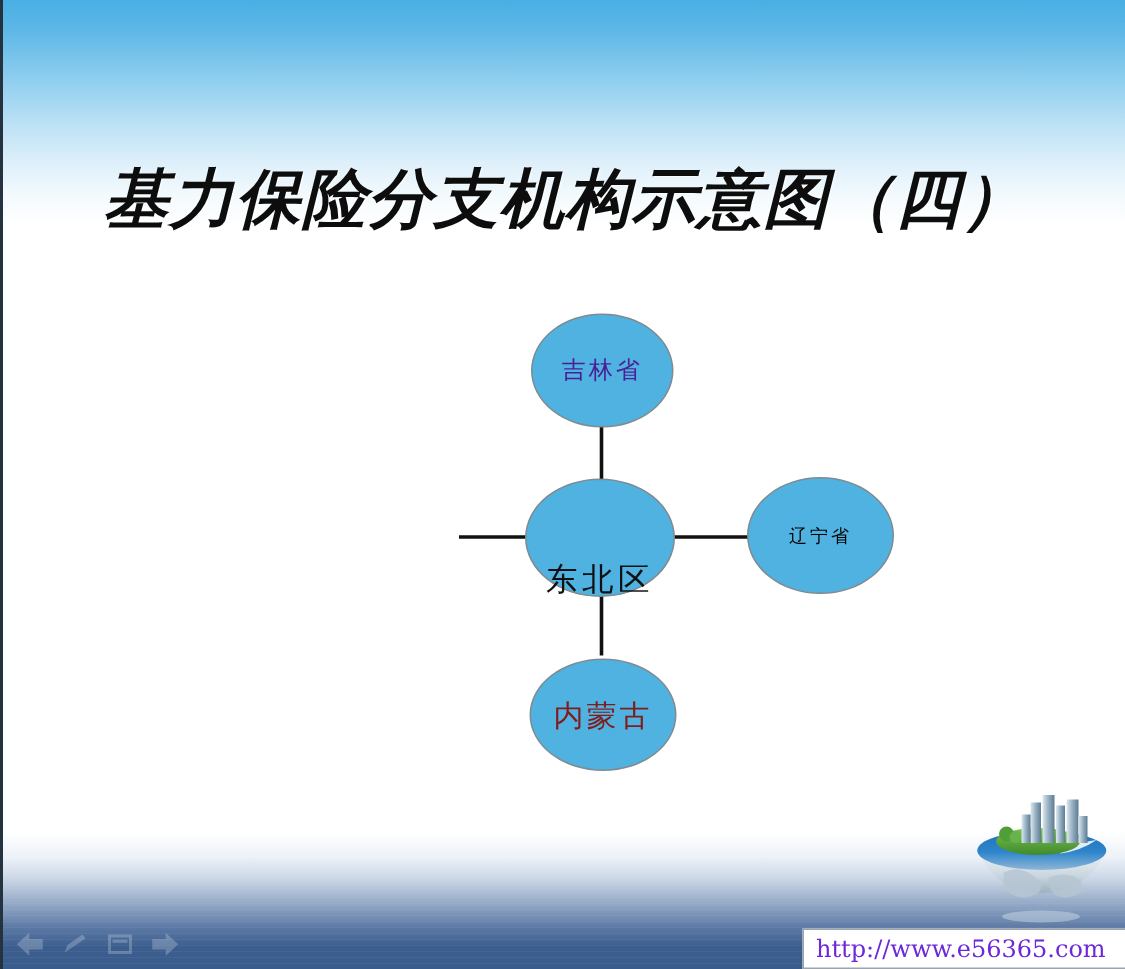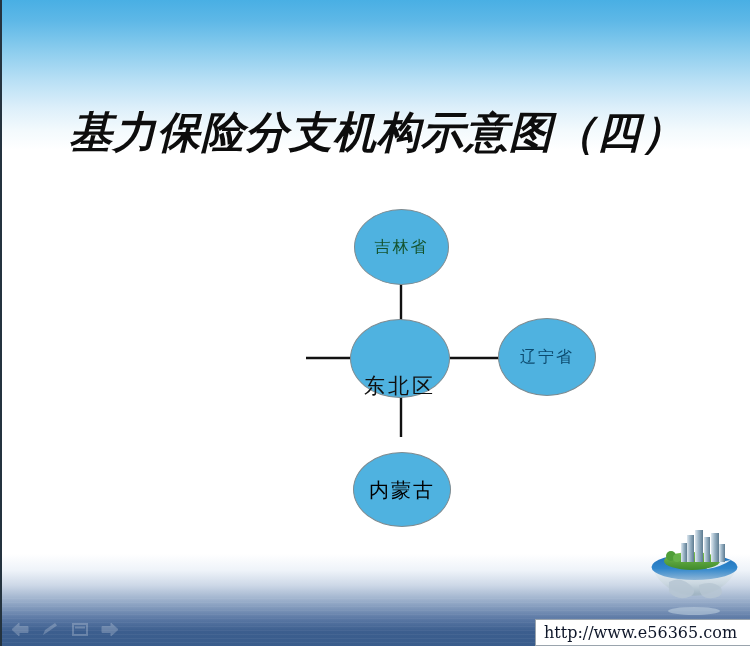--- a/index.html
+++ b/index.html
@@ -91,25 +91,25 @@
     box-sizing: border-box;
     display: flex;
     align-items: center;
     justify-content: center;
     font-family: "DejaVu Serif", "Liberation Serif", serif;
     letter-spacing: 2px;
     text-align: center;
     line-height: 1;
     user-select: none;
   }
-  .node.n-top    { left: 352px; top: 209px;  width: 95px;  height: 76px;  font-size: 16px; color: #14532d; }
+  .node.n-top    { left: 352px; top: 209px;  width: 95px;  height: 76px;  font-size: 16px; color: #4c1d95; }
   .node.n-left   { left: 197px; top: 322px;  width: 108px; height: 73px;  font-size: 15px; color: #d0231e; }
   .node.n-center { left: 348px; top: 319px;  width: 100px; height: 79px;  font-size: 21px; color: #101010; letter-spacing: 3px; align-items: flex-end; }
-  .node.n-right  { left: 496px; top: 318px;  width: 98px;  height: 78px;  font-size: 16px; color: #0c4a6e; }
-  .node.n-bottom { left: 351px; top: 452px;  width: 98px;  height: 75px;  font-size: 20px; color: #000000; text-align: right; }
+  .node.n-right  { left: 496px; top: 318px;  width: 98px;  height: 78px;  font-size: 12px; color: #000000; }
+  .node.n-bottom { left: 351px; top: 439px;  width: 98px;  height: 75px;  font-size: 20px; color: #7f1d1d; text-align: right; }
 
   
   .logo {
     position: absolute;
     left: 645px; top: 527px;
     width: 95px; height: 92px;
   }
   
   .urlbar {
     position: absolute;
@@ -118,21 +118,21 @@
     background: #ffffff;
     border: 1px solid #9aa4ad;
     box-sizing: border-box;
     display: flex;
     align-items: center;
     padding-left: 8px;
   }
   .urlbar span {
     font-family: "DejaVu Serif", "Liberation Serif", serif;
     font-size: 16px;
-    color: #0f172a;
+    color: #6d28d9;
     white-space: nowrap;
   }
 
   
   .navbar {
     position: absolute;
     left: 8px; bottom: 8px;
     display: flex;
     gap: 10px;
     align-items: center;

